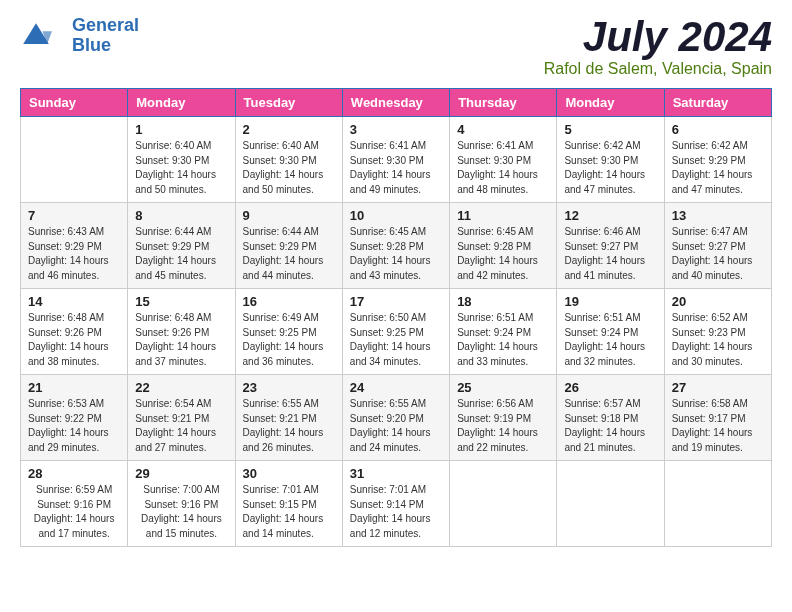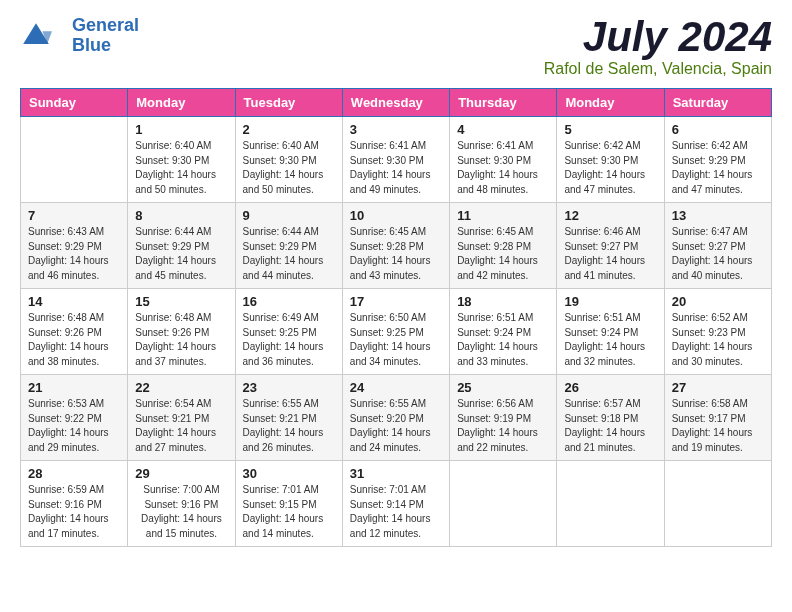--- a/index.html
+++ b/index.html
@@ -290,21 +290,21 @@
         <td>
           <div class="day-number">27</div>
           <div class="day-info" style="white-space: pre-line;">Sunrise: 6:58 AM
 Sunset: 9:17 PM
 Daylight: 14 hours and 19 minutes.</div>
         </td>
       </tr>
       <tr>
         <td>
           <div class="day-number">28</div>
-          <div class="day-info" style="white-space: pre-line;">Sunrise: 6:59 AM
+          <div class="day-info" style="white-space: pre-line; text-align: center;">Sunrise: 6:59 AM
 Sunset: 9:16 PM
 Daylight: 14 hours and 17 minutes.</div>
         </td>
         <td>
           <div class="day-number">29</div>
           <div class="day-info" style="white-space: pre-line; text-align: center;">Sunrise: 7:00 AM
 Sunset: 9:16 PM
 Daylight: 14 hours and 15 minutes.</div>
         </td>
         <td>

